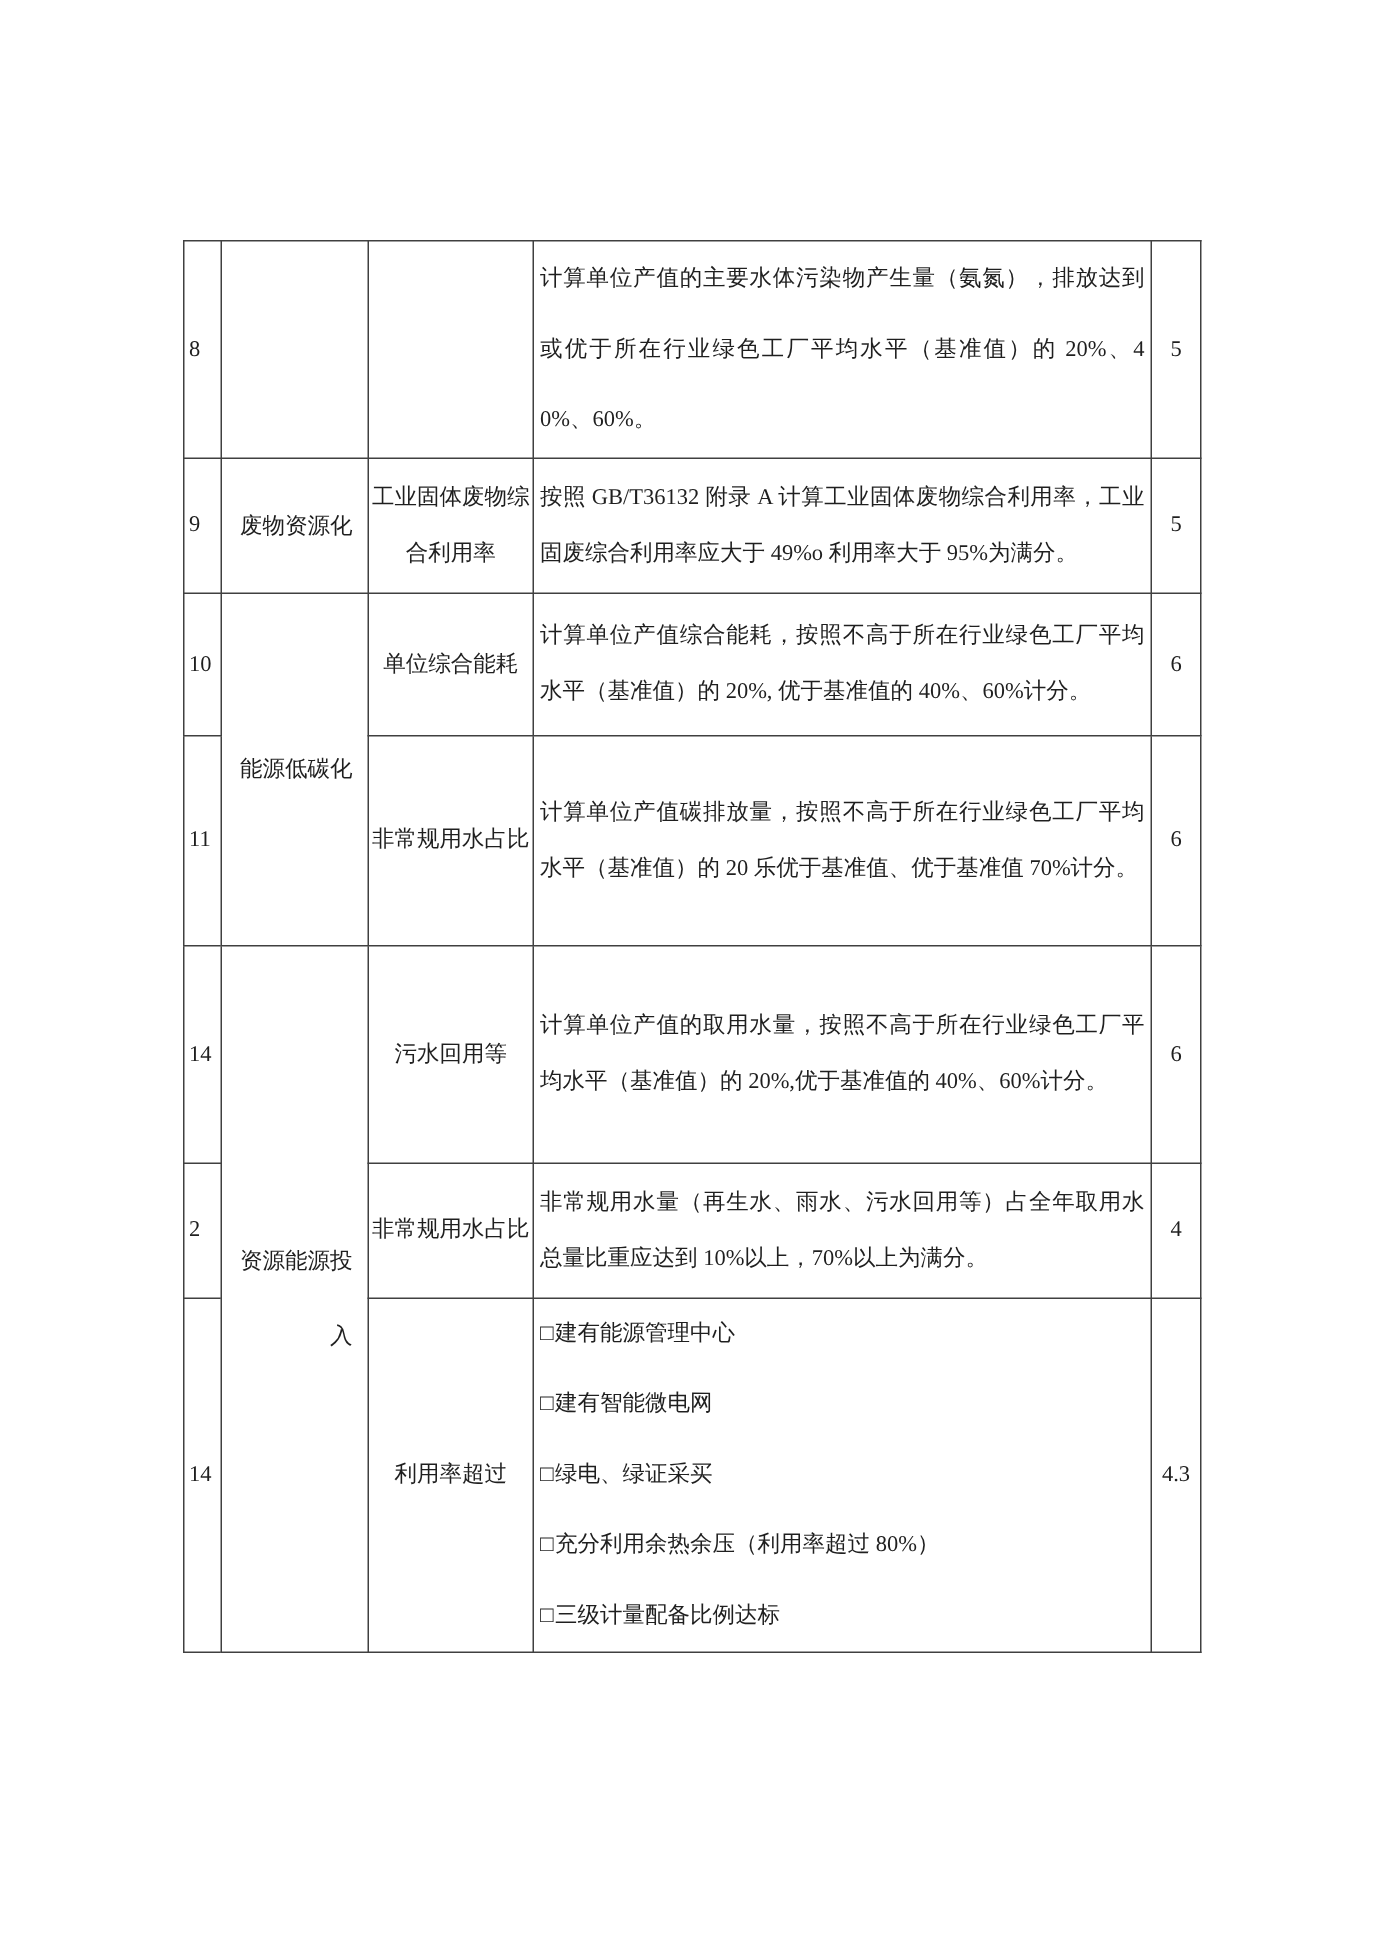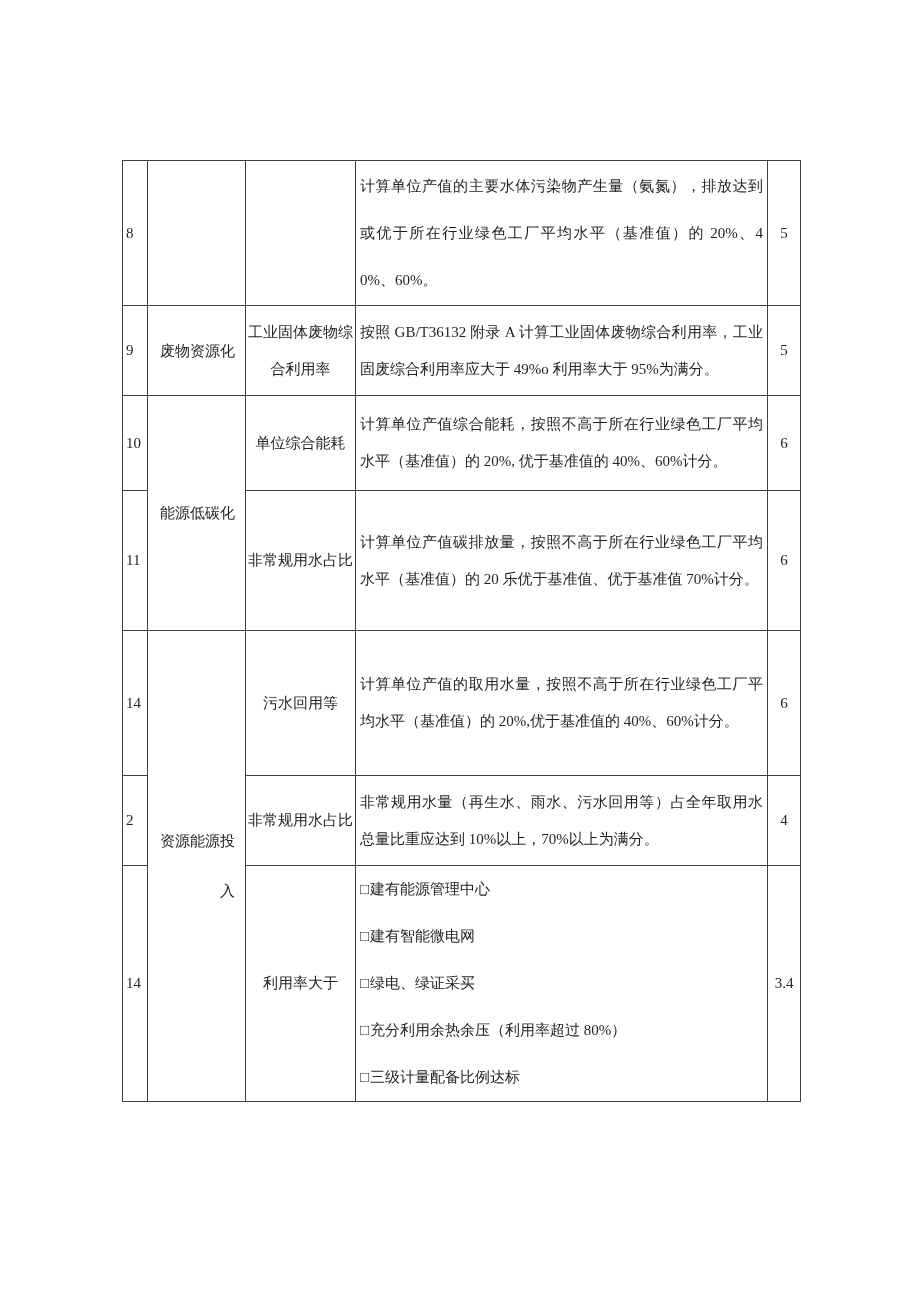--- a/index.html
+++ b/index.html
@@ -106,25 +106,25 @@
 
     <tr class="r13">
       <td class="no">2</td>
       <td class="item">非常规用水占比</td>
       <td class="desc lh-md">非常规用水量（再生水、雨水、污水回用等）占全年取用水总量比重应达到 10%以上，70%以上为满分。</td>
       <td class="score">4</td>
     </tr>
 
     <tr class="r14">
       <td class="no">14</td>
-      <td class="item">利用率大于</td>
+      <td class="item">利用率超过</td>
       <td class="desc checklist">
         <div class="check-line"><span class="box">□</span><span>建有能源管理中心</span></div>
         <div class="check-line"><span class="box">□</span><span>建有智能微电网</span></div>
         <div class="check-line"><span class="box">□</span><span>绿电、绿证采买</span></div>
         <div class="check-line"><span class="box">□</span><span>充分利用余热余压（利用率超过 80%）</span></div>
         <div class="check-line"><span class="box">□</span><span>三级计量配备比例达标</span></div>
       </td>
-      <td class="score">3.4</td>
+      <td class="score">4.3</td>
     </tr>
   </tbody>
     </table>
 </div>
 
 </body></html>

